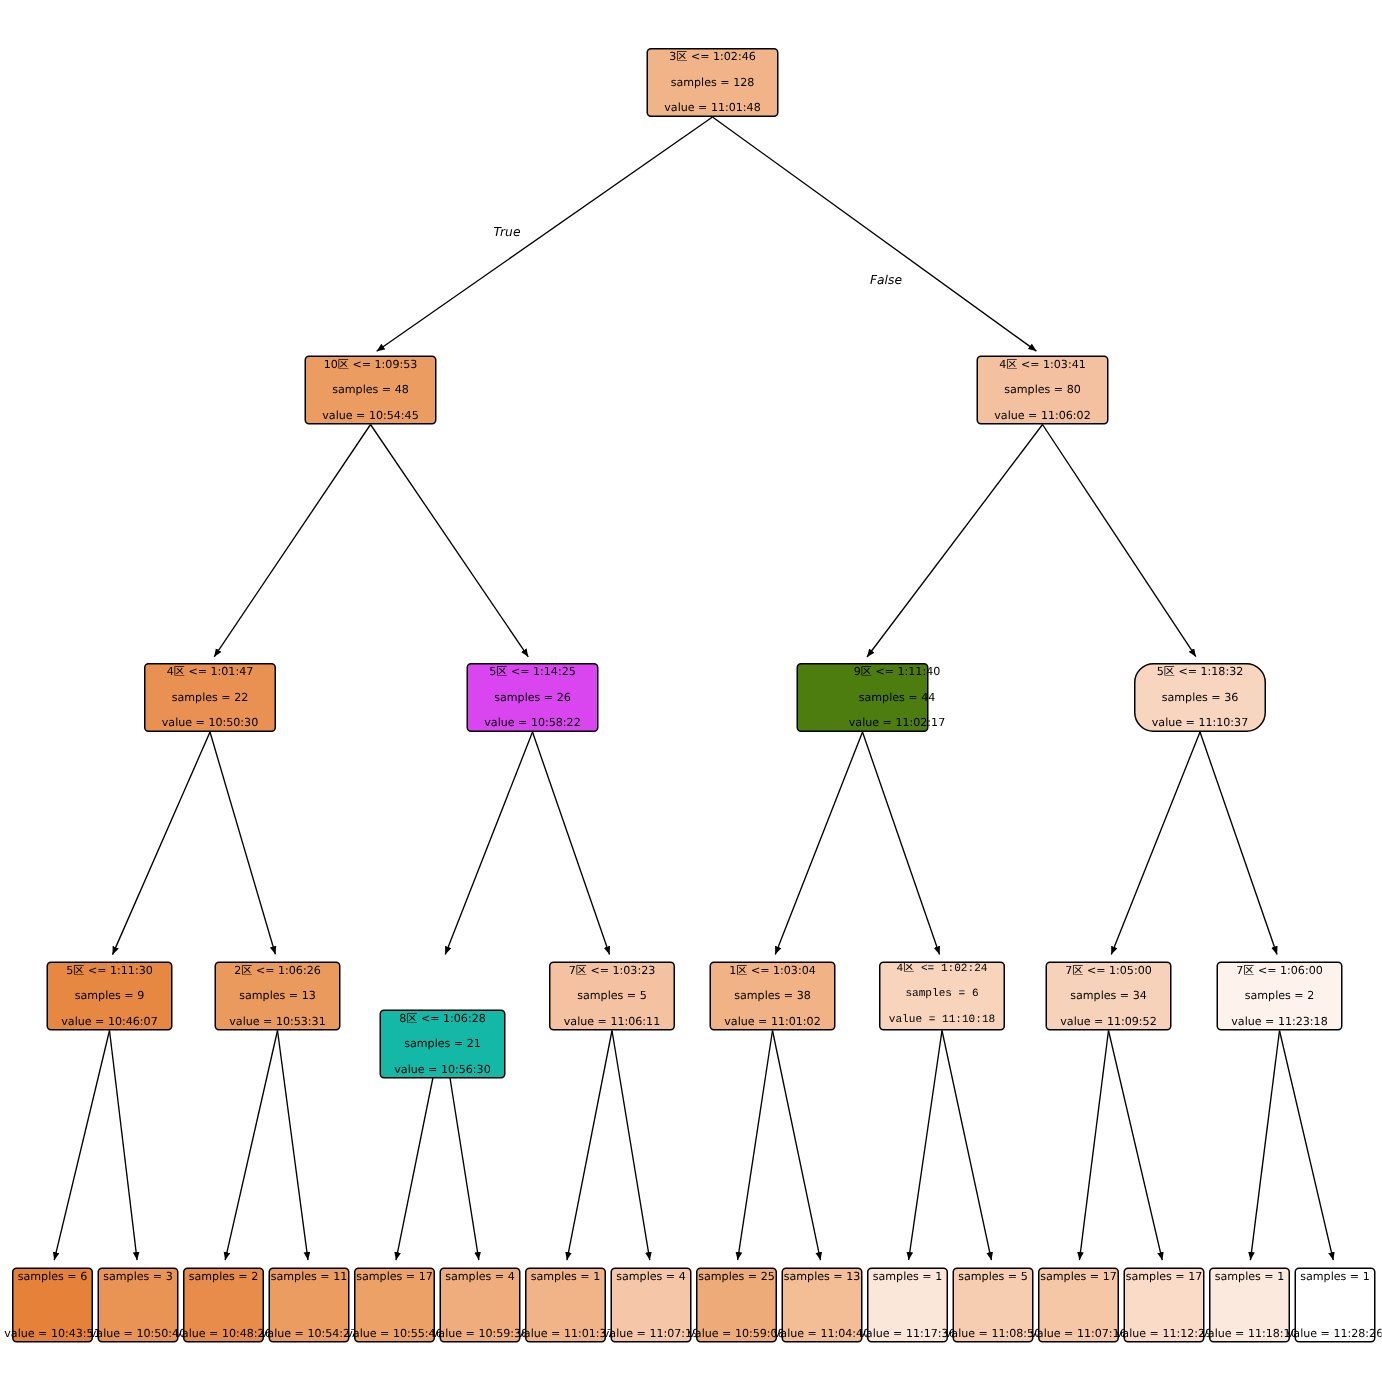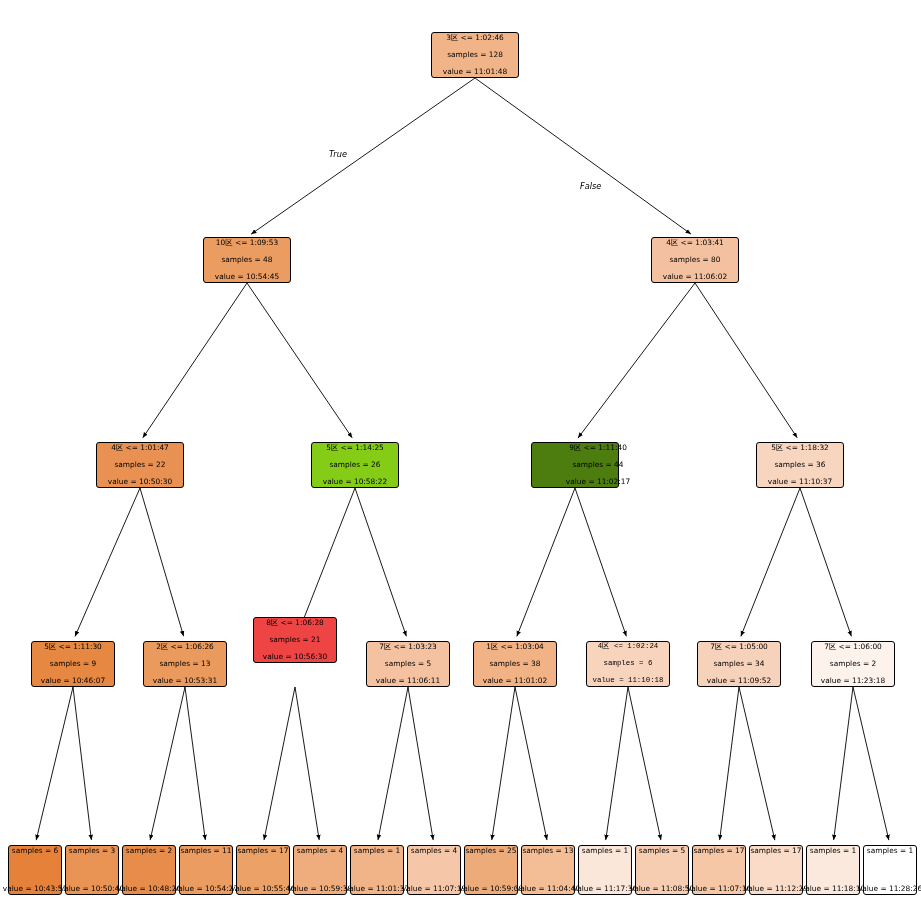--- a/index.html
+++ b/index.html
@@ -71,46 +71,46 @@
       <div class="node internal" style="left: 651px; top: 237px; width: 88px; height: 46px; background: rgb(244, 193, 160);">
         <span class="ln">4区 &lt;= 1:03:41</span>
         <span class="ln">samples = 80</span>
         <span class="ln">value = 11:06:02</span>
       </div>
       <div class="node internal" style="left: 96px; top: 442px; width: 88px; height: 46px; background: rgb(232, 145, 82);">
         <span class="ln">4区 &lt;= 1:01:47</span>
         <span class="ln">samples = 22</span>
         <span class="ln">value = 10:50:30</span>
       </div>
-      <div class="node internal" style="left: 311px; top: 442px; width: 88px; height: 46px; background: #84cc16;">
+      <div class="node internal" style="left: 311px; top: 442px; width: 88px; height: 46px; background: #d946ef;">
         <span class="ln">5区 &lt;= 1:14:25</span>
         <span class="ln">samples = 26</span>
         <span class="ln">value = 10:58:22</span>
       </div>
       <div class="node internal" style="left: 531px; top: 442px; width: 88px; height: 46px; background: #4d7c0f; padding-left: 46px;">
         <span class="ln">9区 &lt;= 1:11:40</span>
         <span class="ln">samples = 44</span>
         <span class="ln">value = 11:02:17</span>
       </div>
-      <div class="node internal" style="left: 756px; top: 442px; width: 88px; height: 46px; background: rgb(248, 213, 191);">
+      <div class="node internal" style="left: 756px; top: 442px; width: 88px; height: 46px; background: rgb(248, 213, 191); border-radius: 13px;">
         <span class="ln">5区 &lt;= 1:18:32</span>
         <span class="ln">samples = 36</span>
         <span class="ln">value = 11:10:37</span>
       </div>
       <div class="node internal" style="left: 31px; top: 641px; width: 84px; height: 46px; background: rgb(230, 135, 66);">
         <span class="ln">5区 &lt;= 1:11:30</span>
         <span class="ln">samples = 9</span>
         <span class="ln">value = 10:46:07</span>
       </div>
       <div class="node internal" style="left: 143px; top: 641px; width: 84px; height: 46px; background: rgb(234, 154, 93);">
         <span class="ln">2区 &lt;= 1:06:26</span>
         <span class="ln">samples = 13</span>
         <span class="ln">value = 10:53:31</span>
       </div>
-      <div class="node internal" style="left: 253px; top: 617px; width: 84px; height: 46px; background: #ef4444;">
+      <div class="node internal" style="left: 253px; top: 673px; width: 84px; height: 46px; background: #14b8a6;">
         <span class="ln">8区 &lt;= 1:06:28</span>
         <span class="ln">samples = 21</span>
         <span class="ln">value = 10:56:30</span>
       </div>
       <div class="node internal" style="left: 366px; top: 641px; width: 84px; height: 46px; background: rgb(244, 194, 161);">
         <span class="ln">7区 &lt;= 1:03:23</span>
         <span class="ln">samples = 5</span>
         <span class="ln">value = 11:06:11</span>
       </div>
       <div class="node internal" style="left: 473px; top: 641px; width: 84px; height: 46px; background: rgb(241, 178, 133);">

